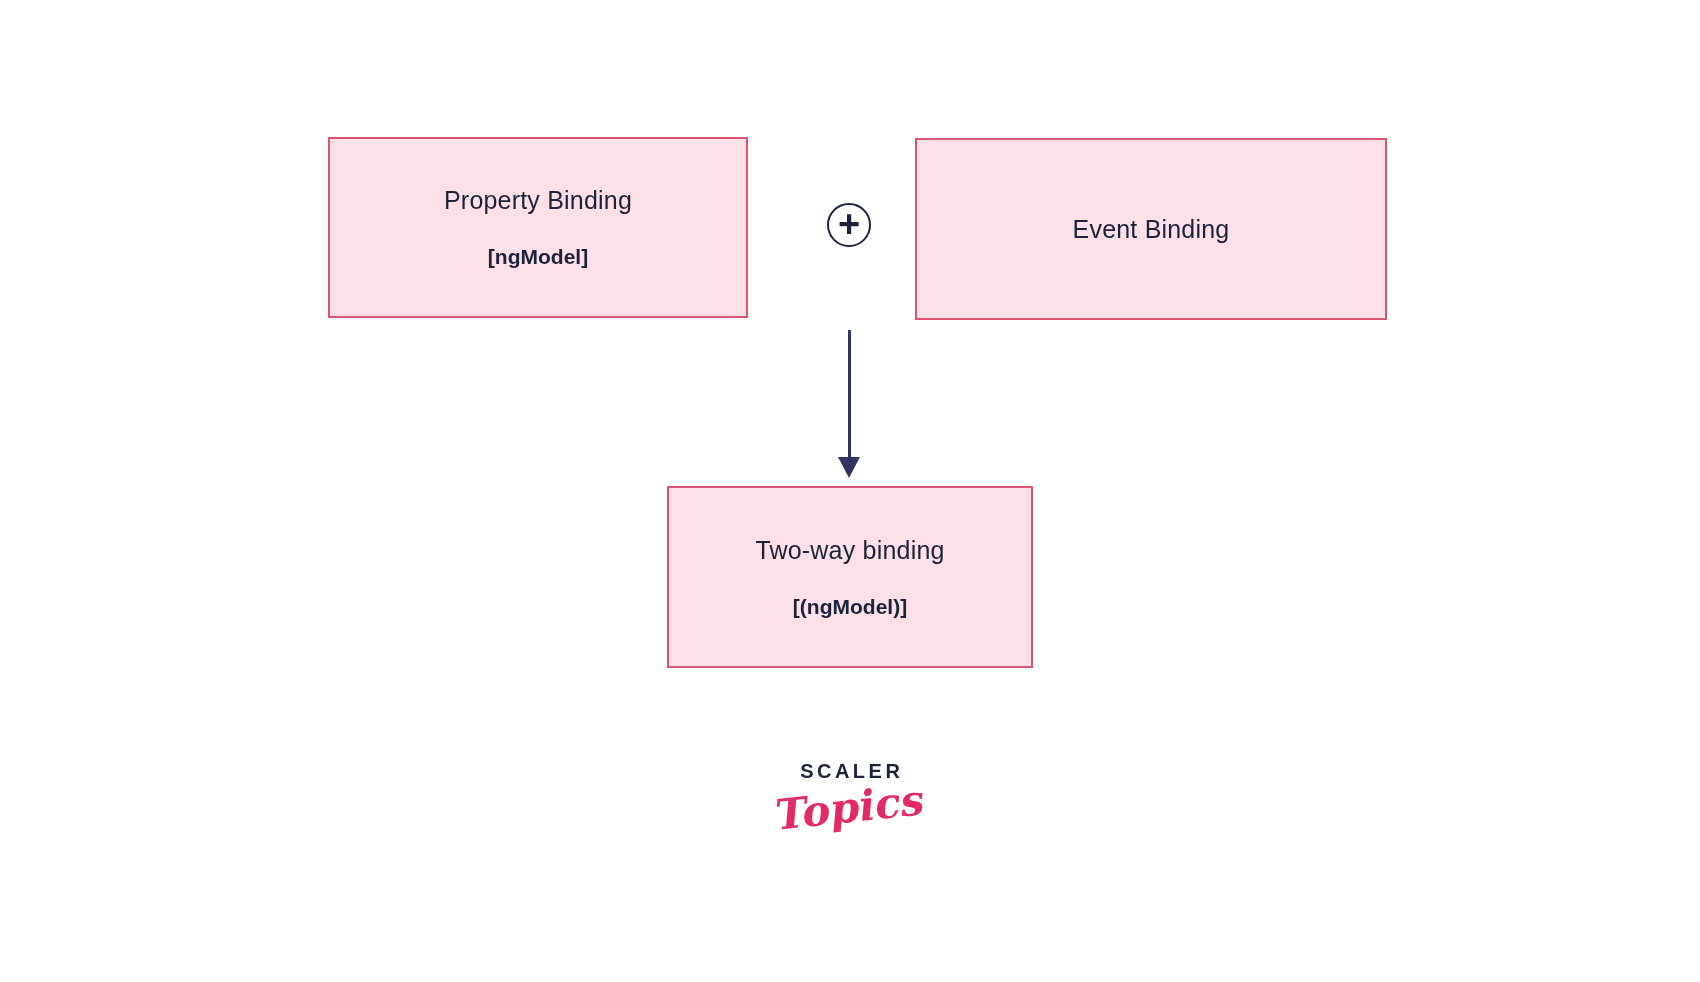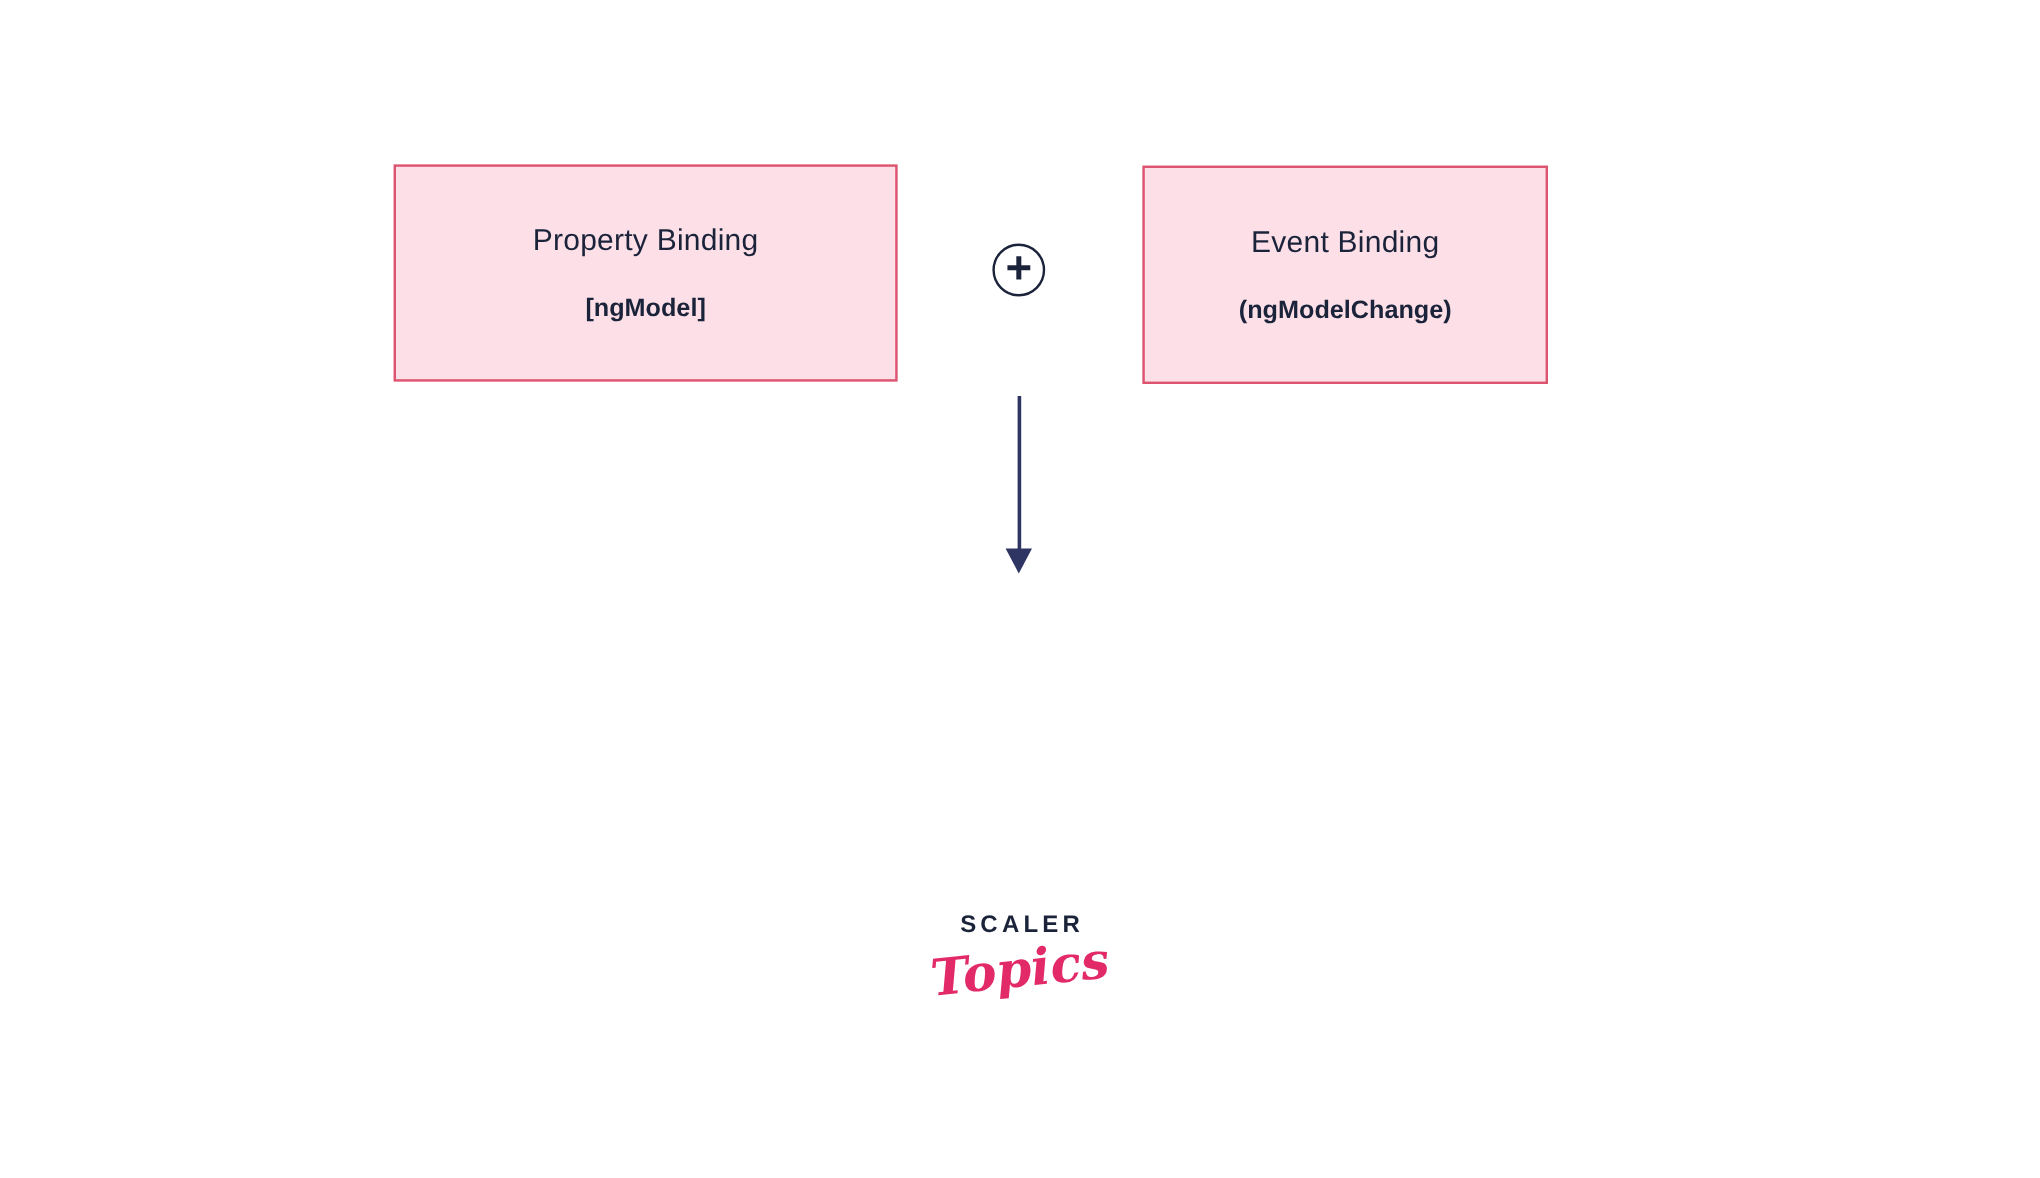--- a/index.html
+++ b/index.html
@@ -30,21 +30,21 @@
   .box-title {
     font-size: 25px;
     font-weight: 400;
     letter-spacing: 0.2px;
   }
   .box-code {
     font-size: 21px;
     font-weight: 700;
   }
   .box-property { left: 328px; top: 137px; width: 420px; height: 181px; }
-  .box-event    { left: 952px; top: 138px; width: 338px; height: 182px; }
+  .box-event    { left: 915px; top: 138px; width: 472px; height: 182px; }
   .box-result   { left: 667px; top: 486px; width: 366px; height: 182px; }
   .plus {
     position: absolute;
     left: 827px; top: 203px;
     width: 44px; height: 44px;
     border: 2.5px solid var(--text-navy, #1a2339);
     border-radius: 50%;
     color: var(--text-navy, #1a2339);
     display: flex;
     align-items: center;
@@ -99,25 +99,28 @@
 
   <div class="box box-property">
     <div class="box-title">Property Binding</div>
     <div class="box-code">[ngModel]</div>
   </div>
 
   <div class="plus">+</div>
 
   <div class="box box-event">
     <div class="box-title">Event Binding</div>
-    <div class="box-code">(ngModelChange)</div>
   </div>
 
   <div class="arrow-line"></div>
   <div class="arrow-head"></div>
 
+  <div class="box box-result">
+    <div class="box-title">Two-way binding</div>
+    <div class="box-code">[(ngModel)]</div>
+  </div>
 
   <div class="logo">
     <div class="logo-brand">SCALER</div>
     <div class="logo-script">Topics</div>
   </div>
 
 </div>
 
 </body></html>

